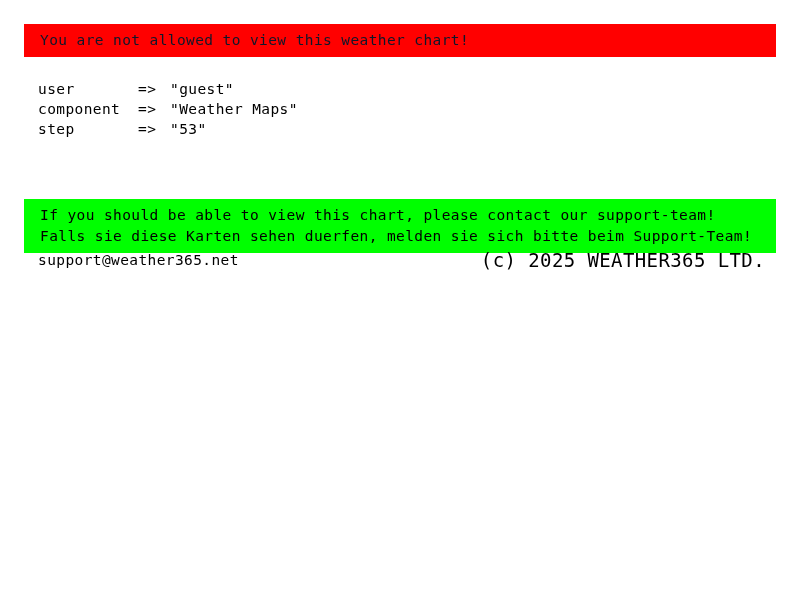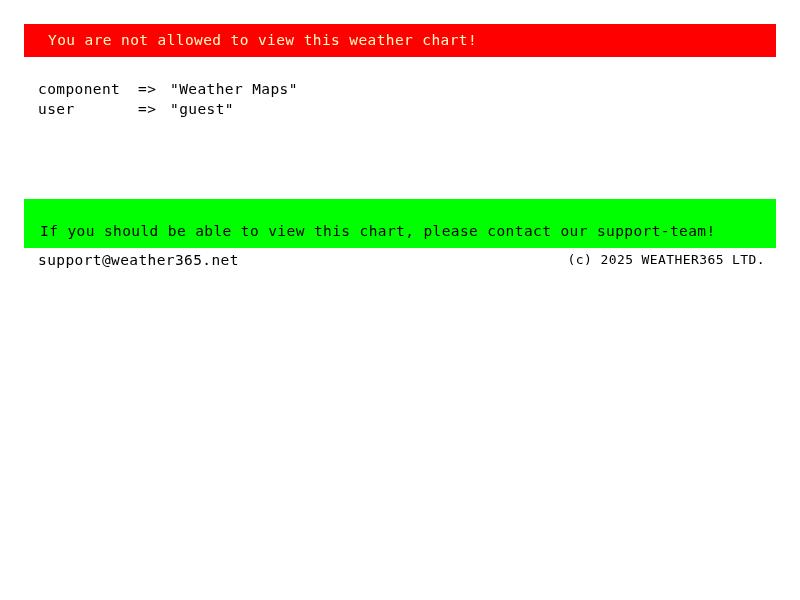--- a/index.html
+++ b/index.html
@@ -18,22 +18,22 @@
     position: relative;
     width: 800px;
     height: 600px;
   }
   .error-banner {
     position: absolute;
     left: 24px;
     top: 24px;
     width: 752px;
     background: #ff0000;
-    color: #fef9c3;
-    padding: 6px 0 6px 8px;
+    color: #0f172a;
+    padding: 6px 0 6px 0;
     box-sizing: border-box;
   }
   .error-banner .line {
     font-size: 14.5px;
     line-height: 21px;
     padding-left: 16px;
     white-space: pre;
     letter-spacing: 0.4px;
   }
   .info-banner {
@@ -45,21 +45,20 @@
     color: #000000;
     padding: 6px 0 6px 0;
     box-sizing: border-box;
   }
   .info-banner .line {
     font-size: 14.5px;
     line-height: 21px;
     padding-left: 16px;
     white-space: pre;
     letter-spacing: 0.4px;
-    margin-top: 16px;
   }
   .params {
     position: absolute;
     left: 38px;
     top: 79px;
     font-size: 14.5px;
     line-height: 20px;
     letter-spacing: 0.4px;
   }
   .params table {
@@ -91,54 +90,60 @@
     top: 0;
     font-size: 14.5px;
     line-height: 20px;
     letter-spacing: 0.4px;
     white-space: pre;
   }
   .footer .copyright {
     position: absolute;
     right: 27px;
     top: 0;
-    font-size: 13px;
+    font-size: 19px;
     line-height: 20px;
     letter-spacing: 0.4px;
     white-space: pre;
   }
 </style>
 </head>
 <body>
 
 <div class="page">
 
   <div class="error-banner">
     <div class="line">You are not allowed to view this weather chart!</div>
   </div>
 
   <div class="params">
     <table>
       <tbody>
         <tr>
+          <td class="key">user</td>
+          <td class="arrow">=&gt;</td>
+          <td class="val">"guest"</td>
+        </tr>
+        <tr>
           <td class="key">component</td>
           <td class="arrow">=&gt;</td>
           <td class="val">"Weather Maps"</td>
         </tr>
         <tr>
-          <td class="key">user</td>
+          <td class="key">step</td>
           <td class="arrow">=&gt;</td>
-          <td class="val">"guest"</td>
+          <td class="val">"53"</td>
         </tr>
       </tbody>
     </table>
   </div>
 
   <div class="info-banner">
     <div class="line">If you should be able to view this chart, please contact our support-team!</div>
+    <div class="line">Falls sie diese Karten sehen duerfen, melden sie sich bitte beim Support-Team!</div>
   </div>
 
   <div class="footer">
     <div class="email">support@weather365.net</div>
     <div class="copyright">(c) 2025 WEATHER365 LTD.</div>
   </div>
 
 </div>
 
 </body></html>

